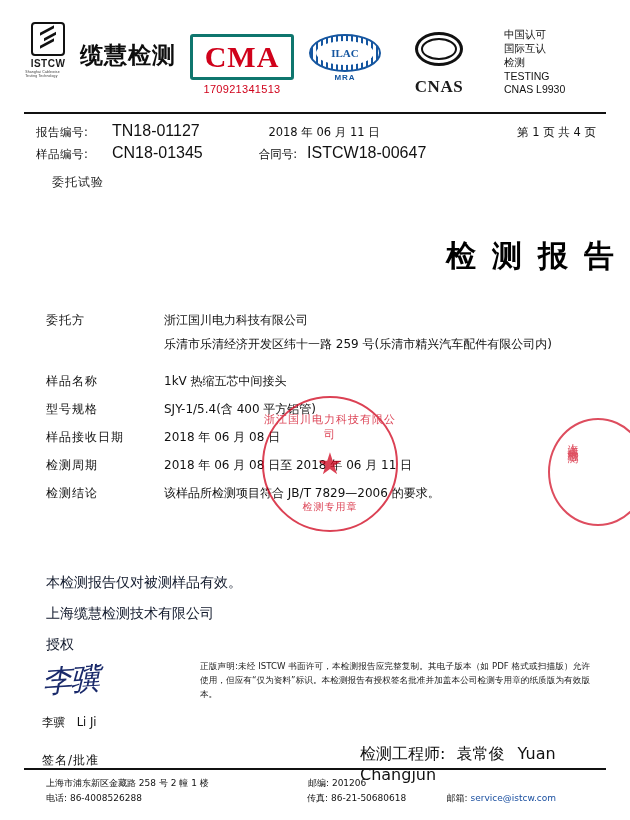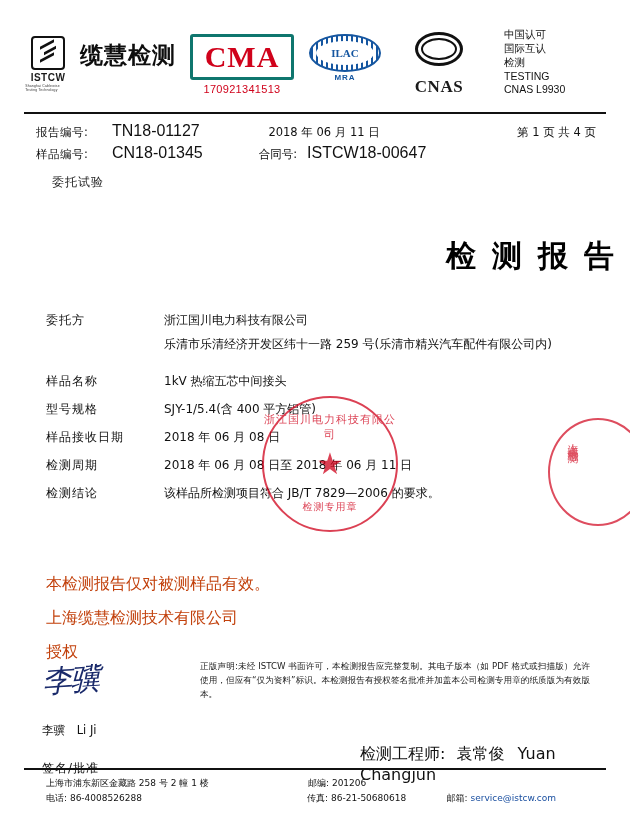--- a/index.html
+++ b/index.html
@@ -33,21 +33,20 @@
     display: flex;
     align-items: flex-start;
     padding-left: 24px;
     box-sizing: border-box;
   }
   .istcw-logo {
     display: flex;
     flex-direction: column;
     align-items: center;
     width: 48px;
-    margin-top: 14px;
   }
   .istcw-mark {
     width: 34px;
     height: 34px;
     border: 2px solid #111;
     border-radius: 4px;
     position: relative;
     box-sizing: border-box;
   }
   .istcw-mark:before {
@@ -389,22 +388,22 @@
     letter-spacing: 2px;
   }
 
   
   .notes {
     position: absolute;
     left: 46px;
     top: 574px;
     width: 540px;
     font-family: "DejaVu Sans", sans-serif;
-    font-size: 16px;
-    color: #c2410c;
+    font-size: 14px;
+    color: #0f172a;
   }
   .notes div { margin-bottom: 13px; }
 
   .disclaimer {
     position: absolute;
     left: 200px;
     top: 660px;
     width: 390px;
     font-family: "DejaVu Sans", sans-serif;
     font-size: 8.6px;
@@ -423,21 +422,21 @@
   .sig-script {
     font-family: "Liberation Serif", serif;
     font-size: 30px;
     font-style: italic;
     color: #1a2a6b;
     letter-spacing: -2px;
     transform: rotate(-4deg);
     display: inline-block;
   }
   .sig-name {
-    margin-top: 22px;
+    margin-top: 14px;
     font-family: "DejaVu Sans", sans-serif;
     font-size: 11.5px;
     color: #111;
   }
   .sig-label {
     margin-top: 22px;
     font-family: "DejaVu Sans", sans-serif;
     font-size: 12px;
     color: #111;
     letter-spacing: 1px;

